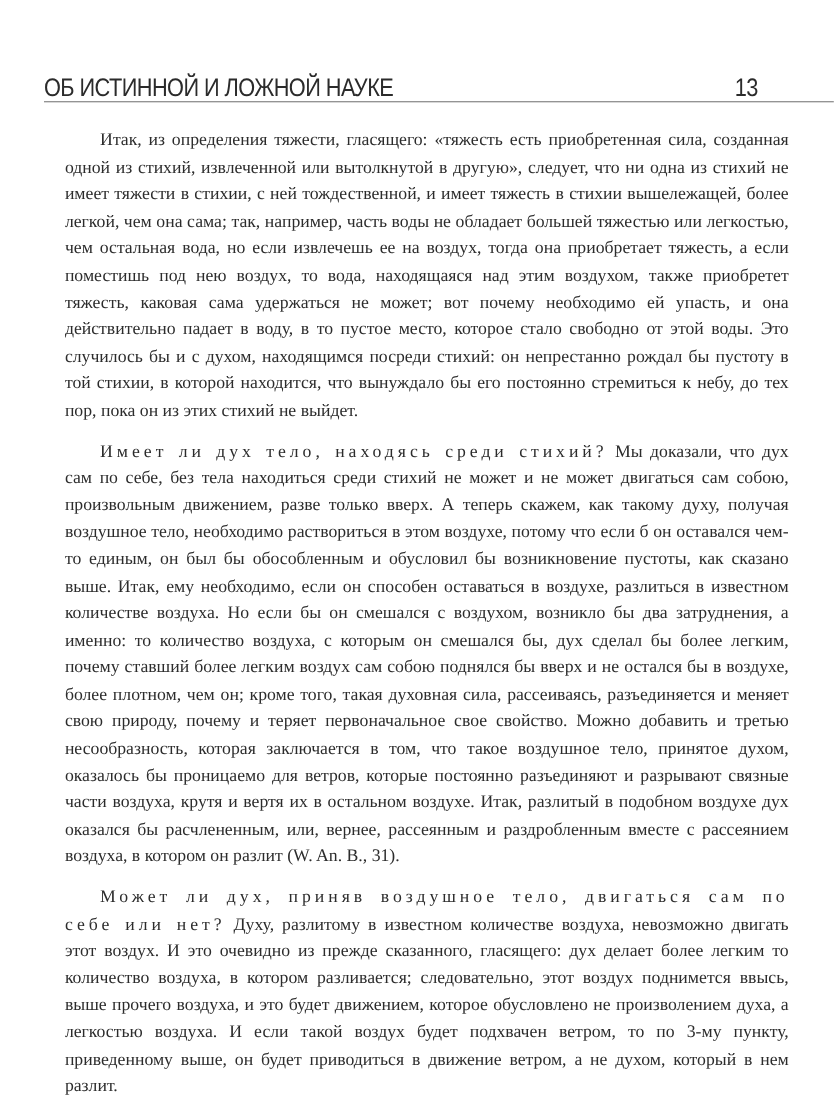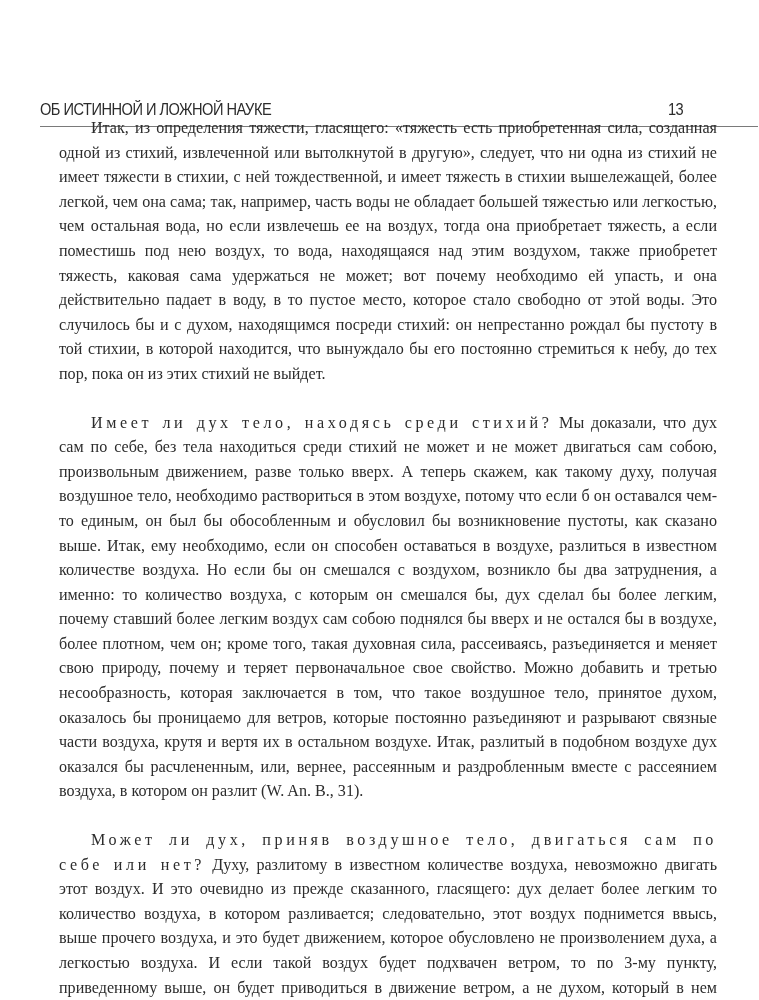--- a/index.html
+++ b/index.html
@@ -15,25 +15,24 @@
       color: #2a2a2a;
     }
     .running-head {
       position: absolute;
       left: 40px;
       top: 64px;
       width: 718px;
       height: 28px;
       border-bottom: 1.5px solid #7a7a7a;
       font-family: "Liberation Sans", sans-serif;
-      font-size: 17px;
+      font-size: 23px;
       letter-spacing: -0.6px;
       color: #2b2b2b;
       transform-origin: left top;
-      margin-top: 34px;
     }
     .running-title {
       position: absolute;
       left: 0;
       top: 2px;
       font-stretch: condensed;
       transform: scaleX(0.86);
       transform-origin: left center;
       white-space: nowrap;
     }
@@ -55,21 +54,21 @@
       text-align: justify;
       hyphens: manual;
       color: #2c2c2c;
     }
     .body-text p {
       margin: 0;
       text-indent: 32px;
       font-family: Liberation Serif, serif;
     }
     .body-text p.gap {
-      margin-top: 24px;
+      margin-top: 12px;
     }
     .spaced {
       letter-spacing: 3.6px;
     }
   </style>
 </head>
 <body>
 
 <div class="running-head">
   <span class="running-title">ОБ ИСТИННОЙ И ЛОЖНОЙ НАУКЕ</span>

